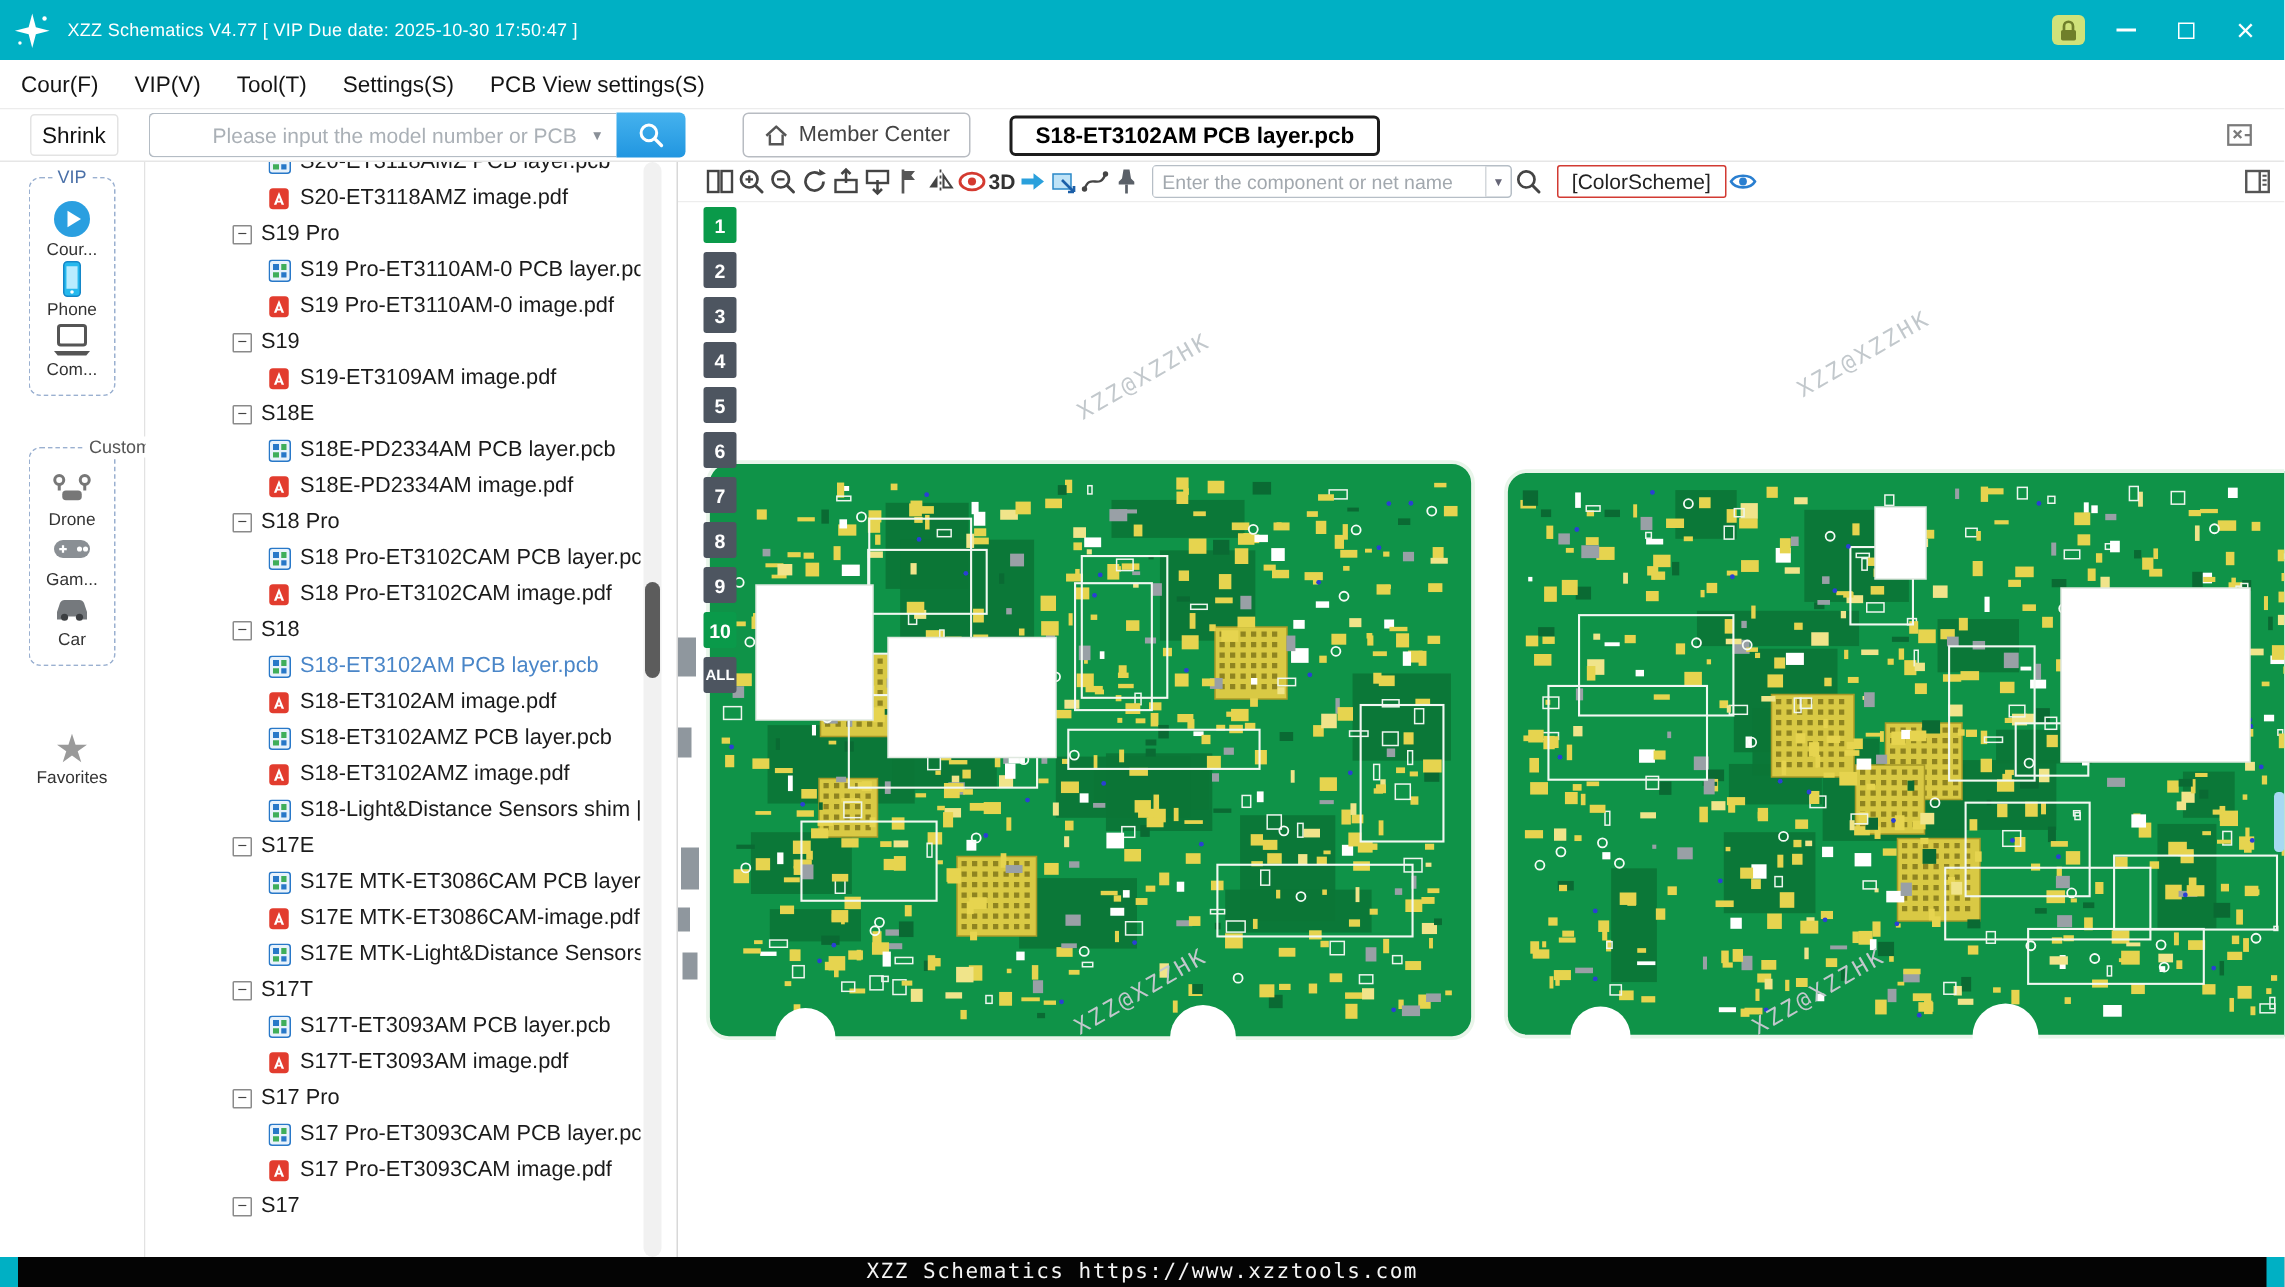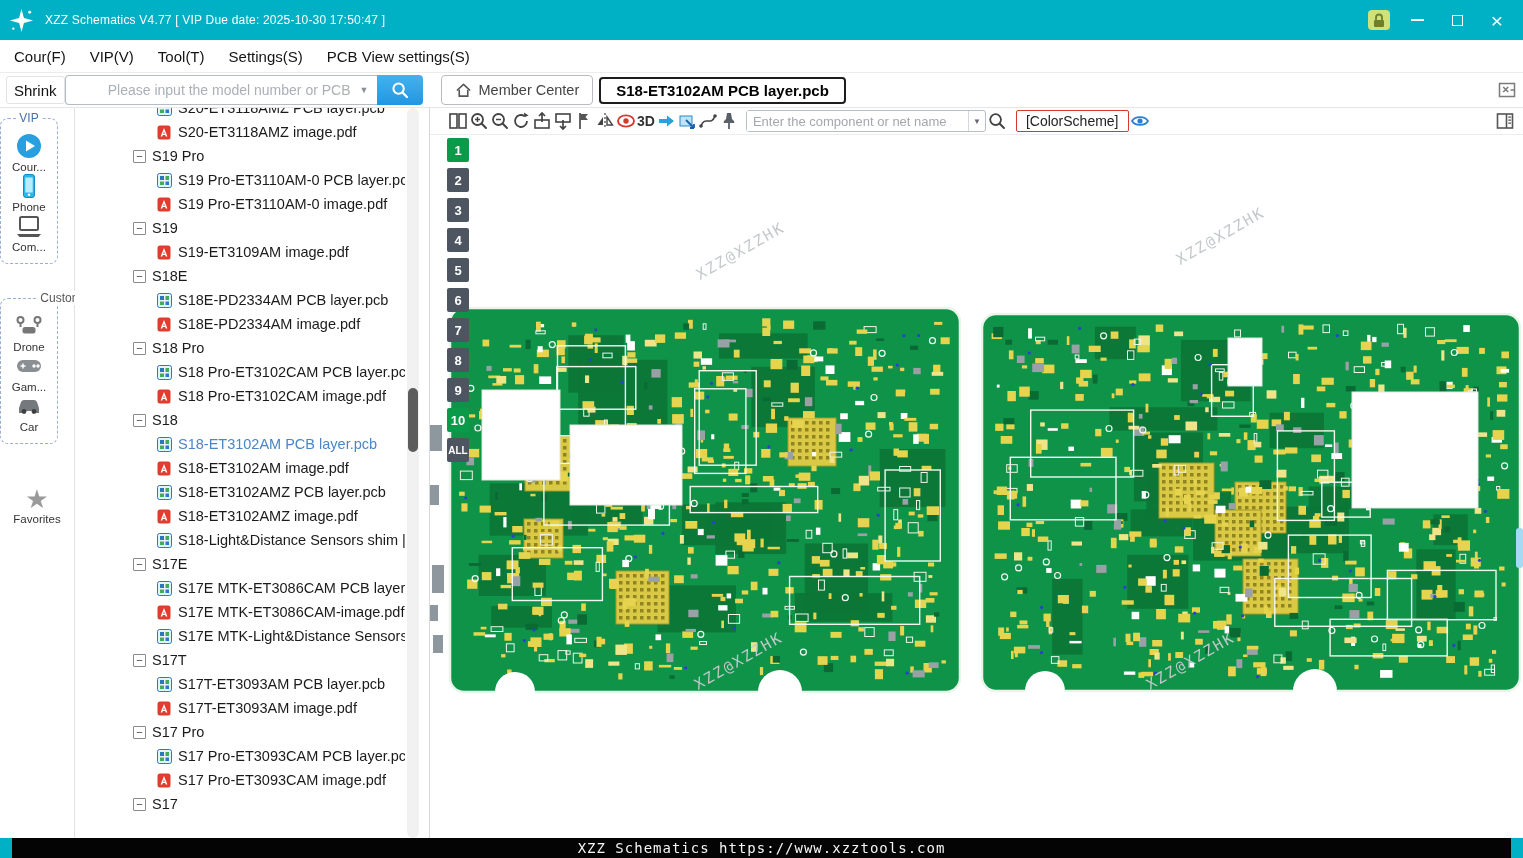--- a/index.html
+++ b/index.html
@@ -15,36 +15,36 @@
   .min-glyph { display:inline-block; width:13px; border-bottom:2px solid #fff; }
   .max-glyph { display:inline-block; width:11px; height:11px; border:1.6px solid #fff; }
   .close-glyph { font-size:21px; line-height:1; }
   .lock-btn { width:28px; height:26px; display:flex; align-items:center; justify-content:center; margin-left:8px; }
 
   
   .menubar { height:33px; display:flex; align-items:center; padding:0 14px; background:#fff; border-bottom:1px solid #ececec; }
   .menu-item { font-size:15px; color:#141414; margin-right:24px; cursor:default; }
 
   
-  .toolbar { height:35px; display:flex; align-items:center; padding:0 6px; gap:0; background:#fff; border-bottom:1px solid #e6e6e6; }
+  .toolbar { height:35px; display:flex; align-items:center; padding:0 20px; gap:20px; background:#fff; border-bottom:1px solid #e6e6e6; }
   .shrink-btn { height:28px; padding:0 7px; display:flex; align-items:center; font-size:15px; color:#111; background:#fff; border:1px solid #e3e3e3; border-radius:3px; }
   .model-search { display:flex; position:relative; height:30px; }
   .model-search input { width:312px; height:30px; border:1px solid #b4bcc4; border-right:none; border-radius:4px 0 0 4px; font-size:14px; padding:0 26px 0 9px; color:#333; outline:none; font-family:"Liberation Sans",sans-serif;text-align:right; }
   .model-search input::placeholder { color:#aab0b6; }
   .model-chevron { position:absolute; right:54px; top:10px; font-size:9px; color:#8a9098; pointer-events:none; }
   .search-btn { width:46px; height:30px; background:linear-gradient(#45b2ee,#2196e0); border:none; border-radius:0 4px 4px 0; display:flex; align-items:center; justify-content:center; }
   .member-btn { height:30px; border:1px solid #b8bcc2; border-radius:4px; background:#fff; display:flex; align-items:center; gap:7px; padding:0 13px; font-size:14.5px; color:#444; margin-left:18px; }
   .pcb-tab { height:27px; border:2px solid #1d1d1d; border-radius:4px; background:#fff; display:flex; align-items:center; padding:0 15px; font-size:15px; font-weight:bold; color:#000; margin-left:6px; }
   .toolbar-right { margin-left:auto; display:flex; align-items:center; }
 
   
   .content { flex:1; display:flex; min-height:0; }
 
   
-  .rail { width:75px; flex:0 0 auto; border-right:1px solid #e2e2e2; display:flex; flex-direction:column; padding-top:10px; background:#fff; }
+  .rail { width:97px; flex:0 0 auto; border-right:1px solid #e2e2e2; display:flex; flex-direction:column; align-items:center; padding-top:10px; background:#fff; }
   .rail-group { width:58px; border:1px dashed #9ab0d0; border-radius:8px; position:relative; display:flex; flex-direction:column; align-items:center; gap:11px; padding:14px 0 10px; margin-bottom:34px; }
   .rail-group-label { position:absolute; top:-8px; left:50%; transform:translateX(-50%); background:#fff; padding:0 3px; font-size:12px; white-space:nowrap; }
   .rail-group-label.vip { color:#4a70a8; }
   .rail-group-label.custom { color:#555;margin-left:32px; }
   .rail-item { display:flex; flex-direction:column; align-items:center; gap:2px; cursor:default; }
   .rail-ic { height:26px; display:flex; align-items:center; justify-content:center; }
   .rail-label { font-size:11.5px; color:#333; }
   .favorites { display:flex; flex-direction:column; align-items:center; gap:1px; margin-top:8px; }
   .star-glyph { font-size:26px; color:#9a9a9a; line-height:1; }
 

